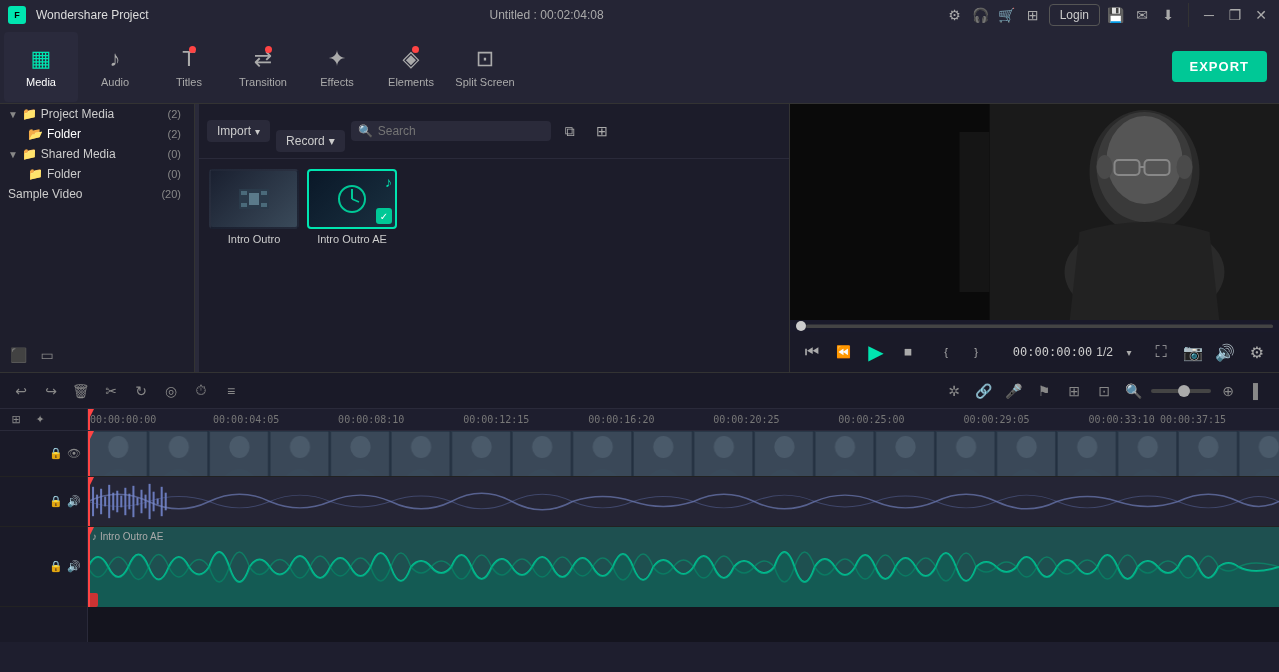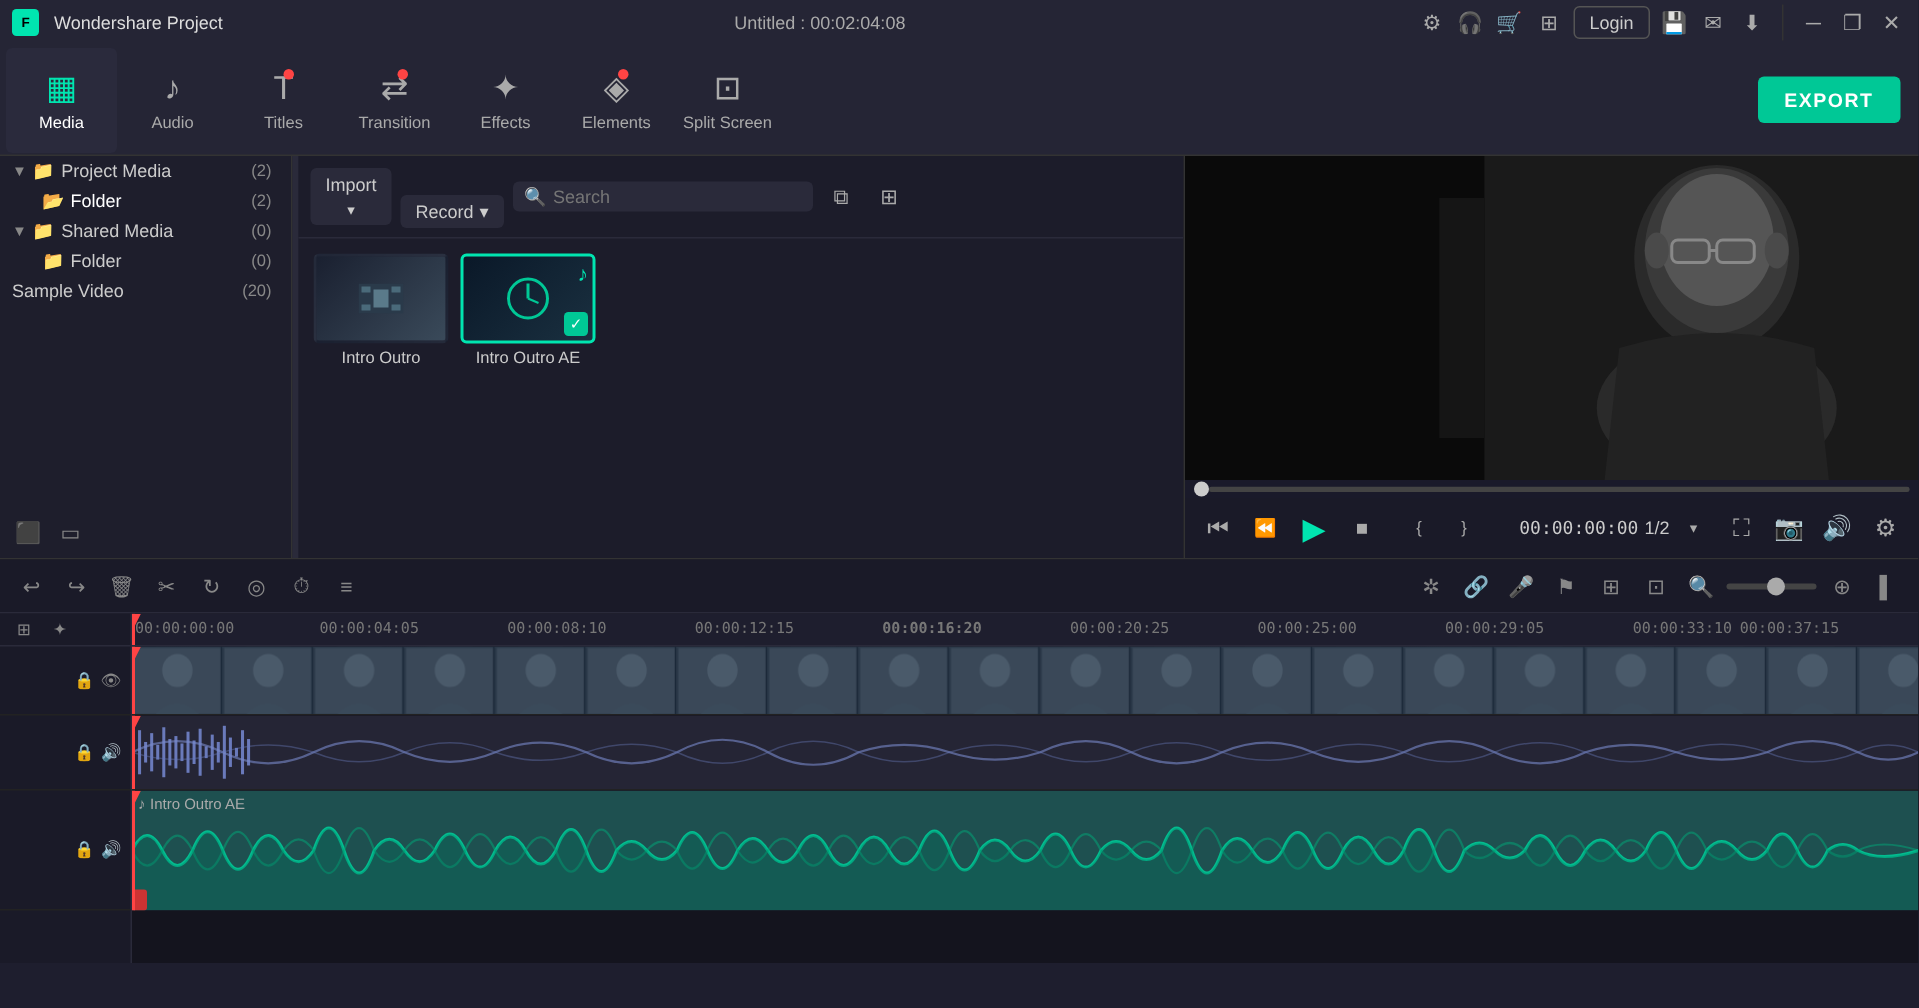--- a/index.html
+++ b/index.html
@@ -39,21 +39,21 @@
     .tree-item .label { flex: 1; font-size: 12px; color: #ccc; }
     .tree-item .count { font-size: 11px; color: #888; padding: 1px 5px; }
     .tree-item.active .label { color: #fff; }
     .tree-child { padding-left: 28px; }
     .bottom-toolbar { display: flex; align-items: center; gap: 6px; padding: 6px 8px; margin-top: auto; }
     .bottom-toolbar-btn { width: 22px; height: 22px; display: flex; align-items: center; justify-content: center; color: #888; font-size: 14px; cursor: pointer; border-radius: 3px; }
 
     
     #media-panel { flex: 1; background: #1c1c2a; display: flex; flex-direction: column; height: 268px; }
     #media-toolbar { display: flex; align-items: center; padding: 6px 8px; gap: 6px; border-bottom: 1px solid #2a2a3a; }
-    .media-toolbar-btn { display: flex; align-items: center; gap: 4px; background: #2a2a3a; border: none; color: #ccc; padding: 4px 10px; border-radius: 4px; font-size: 12px; cursor: pointer; flex-direction: column; }
+    .media-toolbar-btn { display: flex; align-items: center; gap: 4px; background: #2a2a3a; border: none; color: #ccc; padding: 4px 10px; border-radius: 4px; font-size: 12px; cursor: pointer; }
     .media-toolbar-btn .chevron { font-size: 10px; }
     #search-box { display: flex; align-items: center; background: #2a2a3a; border-radius: 4px; padding: 3px 8px; gap: 4px; flex: 1; max-width: 200px; }
     #search-box input { background: transparent; border: none; color: #ccc; font-size: 12px; outline: none; width: 100%; }
     .media-icon-btn { width: 26px; height: 26px; display: flex; align-items: center; justify-content: center; color: #aaa; font-size: 14px; cursor: pointer; border-radius: 3px; }
     #media-content { display: flex; flex-wrap: wrap; gap: 8px; padding: 10px; overflow-y: auto; }
     .media-item { width: 90px; cursor: pointer; }
     .thumb { width: 90px; height: 60px; background: #333; border: 2px solid transparent; border-radius: 4px; overflow: hidden; position: relative; display: flex; align-items: center; justify-content: center; }
     .thumb.selected { border-color: #00e5b0; }
     .thumb-label { font-size: 11px; color: #ccc; text-align: center; margin-top: 4px; white-space: nowrap; overflow: hidden; text-overflow: ellipsis; }
     .check-icon { position: absolute; bottom: 3px; right: 3px; width: 16px; height: 16px; background: #00c896; border-radius: 3px; display: flex; align-items: center; justify-content: center; font-size: 10px; color: #fff; }
@@ -366,21 +366,21 @@
       </div>
     </div>
 
     <div id="timeline-tracks">
 
       <div id="time-ruler">
         <span class="time-mark" style="left:2px;">00:00:00:00</span>
         <span class="time-mark" style="left:10.5%;">00:00:04:05</span>
         <span class="time-mark" style="left:21%;">00:00:08:10</span>
         <span class="time-mark" style="left:31.5%;">00:00:12:15</span>
-        <span class="time-mark" style="left:42%;font-weight:bold;">00:00:16:20</span>
+        <span class="time-mark" style="left:42%;">00:00:16:20</span>
         <span class="time-mark" style="left:52.5%;">00:00:20:25</span>
         <span class="time-mark" style="left:63%;">00:00:25:00</span>
         <span class="time-mark" style="left:73.5%;">00:00:29:05</span>
         <span class="time-mark" style="left:84%;">00:00:33:10</span>
         <span class="time-mark" style="left:90%;">00:00:37:15</span>
         <div class="playhead" style="left:0px;"></div>
       </div>
 
       <div id="video-track">
         <div id="video-track-content">

